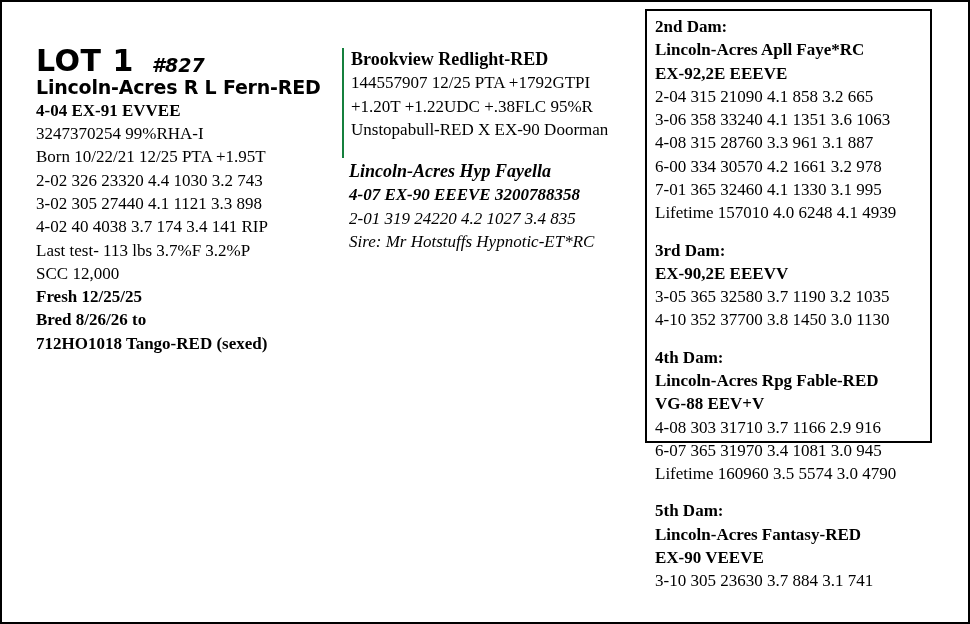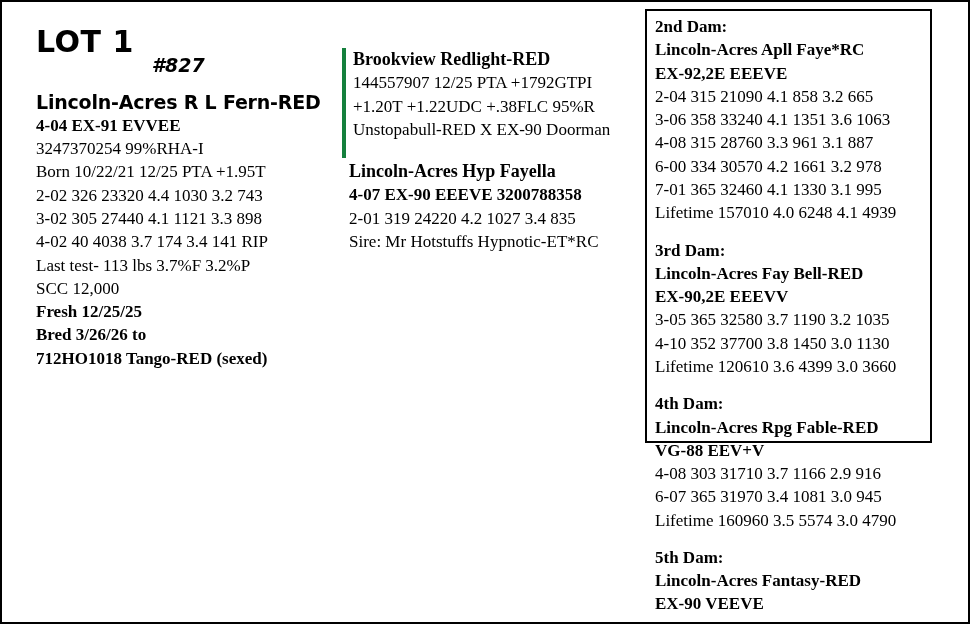--- a/index.html
+++ b/index.html
@@ -25,72 +25,73 @@
 
   
   .col-left {
     position: absolute;
     left: 34px;
     top: 6px;
     width: 300px;
   }
   .lot-line {
     display: flex;
-    align-items: center;
+    align-items: flex-end;
     gap: 18px;
   }
   .lot-title {
     font-family: "DejaVu Sans", sans-serif;
     font-weight: bold;
     font-size: 30px;
     letter-spacing: 0.5px;
     line-height: 1.05;
   }
   .lot-number {
     font-family: "DejaVu Sans", sans-serif;
     font-weight: bold;
     font-style: italic;
     font-size: 19px;
     margin-top: 46px;
   }
   .animal-name {
     font-family: "DejaVu Sans", sans-serif;
     font-weight: bold;
     font-size: 19px;
-    margin-top: 16px;
+    margin-top: 1px;
     line-height: 1.15;
     letter-spacing: -0.2px;
   }
   .row {
     font-size: 17px;
     line-height: 1.37;
     white-space: nowrap;
   }
   .row.b {
     font-weight: bold;
   }
 
   
   .col-mid {
     position: absolute;
     left: 340px;
     top: 46px;
     width: 290px;
-    border-left: 4px solid #15803d;
+    border-left: 2px solid #15803d;
     padding-left: 7px;
     box-sizing: border-box;
     min-height: 110px;
   }
   .col-mid2 {
     position: absolute;
     left: 340px;
     top: 158px;
     width: 290px;
     padding-left: 7px;
     box-sizing: border-box;
+    font-style: italic;
   }
   .hdr {
     font-weight: bold;
     font-size: 18px;
     line-height: 1.3;
   }
 
   
   .col-right {
     position: absolute;
@@ -121,21 +122,21 @@
     <div id="lot-lines">
         <div class="row b">4-04  EX-91  EVVEE</div>
         <div class="row">3247370254    99%RHA-I</div>
         <div class="row">Born 10/22/21   12/25 PTA +1.95T</div>
         <div class="row">2-02 326 23320 4.4 1030 3.2 743</div>
         <div class="row">3-02 305 27440 4.1 1121 3.3 898</div>
         <div class="row">4-02   40   4038 3.7   174 3.4 141 RIP</div>
         <div class="row">Last test- 113 lbs 3.7%F 3.2%P</div>
         <div class="row">SCC 12,000</div>
         <div class="row b">Fresh 12/25/25</div>
-        <div class="row b">Bred 3/26/26 to</div>
+        <div class="row b">Bred 8/26/26 to</div>
         <div class="row b">712HO1018 Tango-RED (sexed)</div>
       </div>
   </div>
 
   <div class="col-mid">
     <div class="hdr">Brookview Redlight-RED</div>
     <div id="sire-lines">
         <div class="row">144557907    12/25 PTA +1792GTPI</div>
         <div class="row">+1.20T +1.22UDC +.38FLC 95%R</div>
         <div class="row">Unstopabull-RED X EX-90 Doorman</div>
@@ -160,25 +161,23 @@
           <div class="row">2-04 315 21090 4.1   858 3.2   665</div>
           <div class="row">3-06 358 33240 4.1 1351 3.6 1063</div>
           <div class="row">4-08 315 28760 3.3   961 3.1   887</div>
           <div class="row">6-00 334 30570 4.2 1661 3.2   978</div>
           <div class="row">7-01 365 32460 4.1 1330 3.1   995</div>
           <div class="row">Lifetime 157010 4.0 6248 4.1 4939</div>
         </div>
         <div class="dam-gap"></div>
         <div class="dam-block">
           <div class="row b">3rd Dam:</div>
-          <div class="row b">Lincoln-Acres Fay Bell-RED</div>
           <div class="row b">EX-90,2E  EEEVV</div>
           <div class="row">3-05 365 32580 3.7 1190 3.2 1035</div>
           <div class="row">4-10 352 37700 3.8 1450 3.0 1130</div>
-          <div class="row">Lifetime 120610 3.6 4399 3.0 3660</div>
         </div>
         <div class="dam-gap"></div>
         <div class="dam-block">
           <div class="row b">4th Dam:</div>
           <div class="row b">Lincoln-Acres Rpg Fable-RED</div>
           <div class="row b">VG-88  EEV+V</div>
           <div class="row">4-08 303 31710 3.7 1166 2.9 916</div>
           <div class="row">6-07 365 31970 3.4 1081 3.0 945</div>
           <div class="row">Lifetime 160960 3.5 5574 3.0 4790</div>
         </div>

